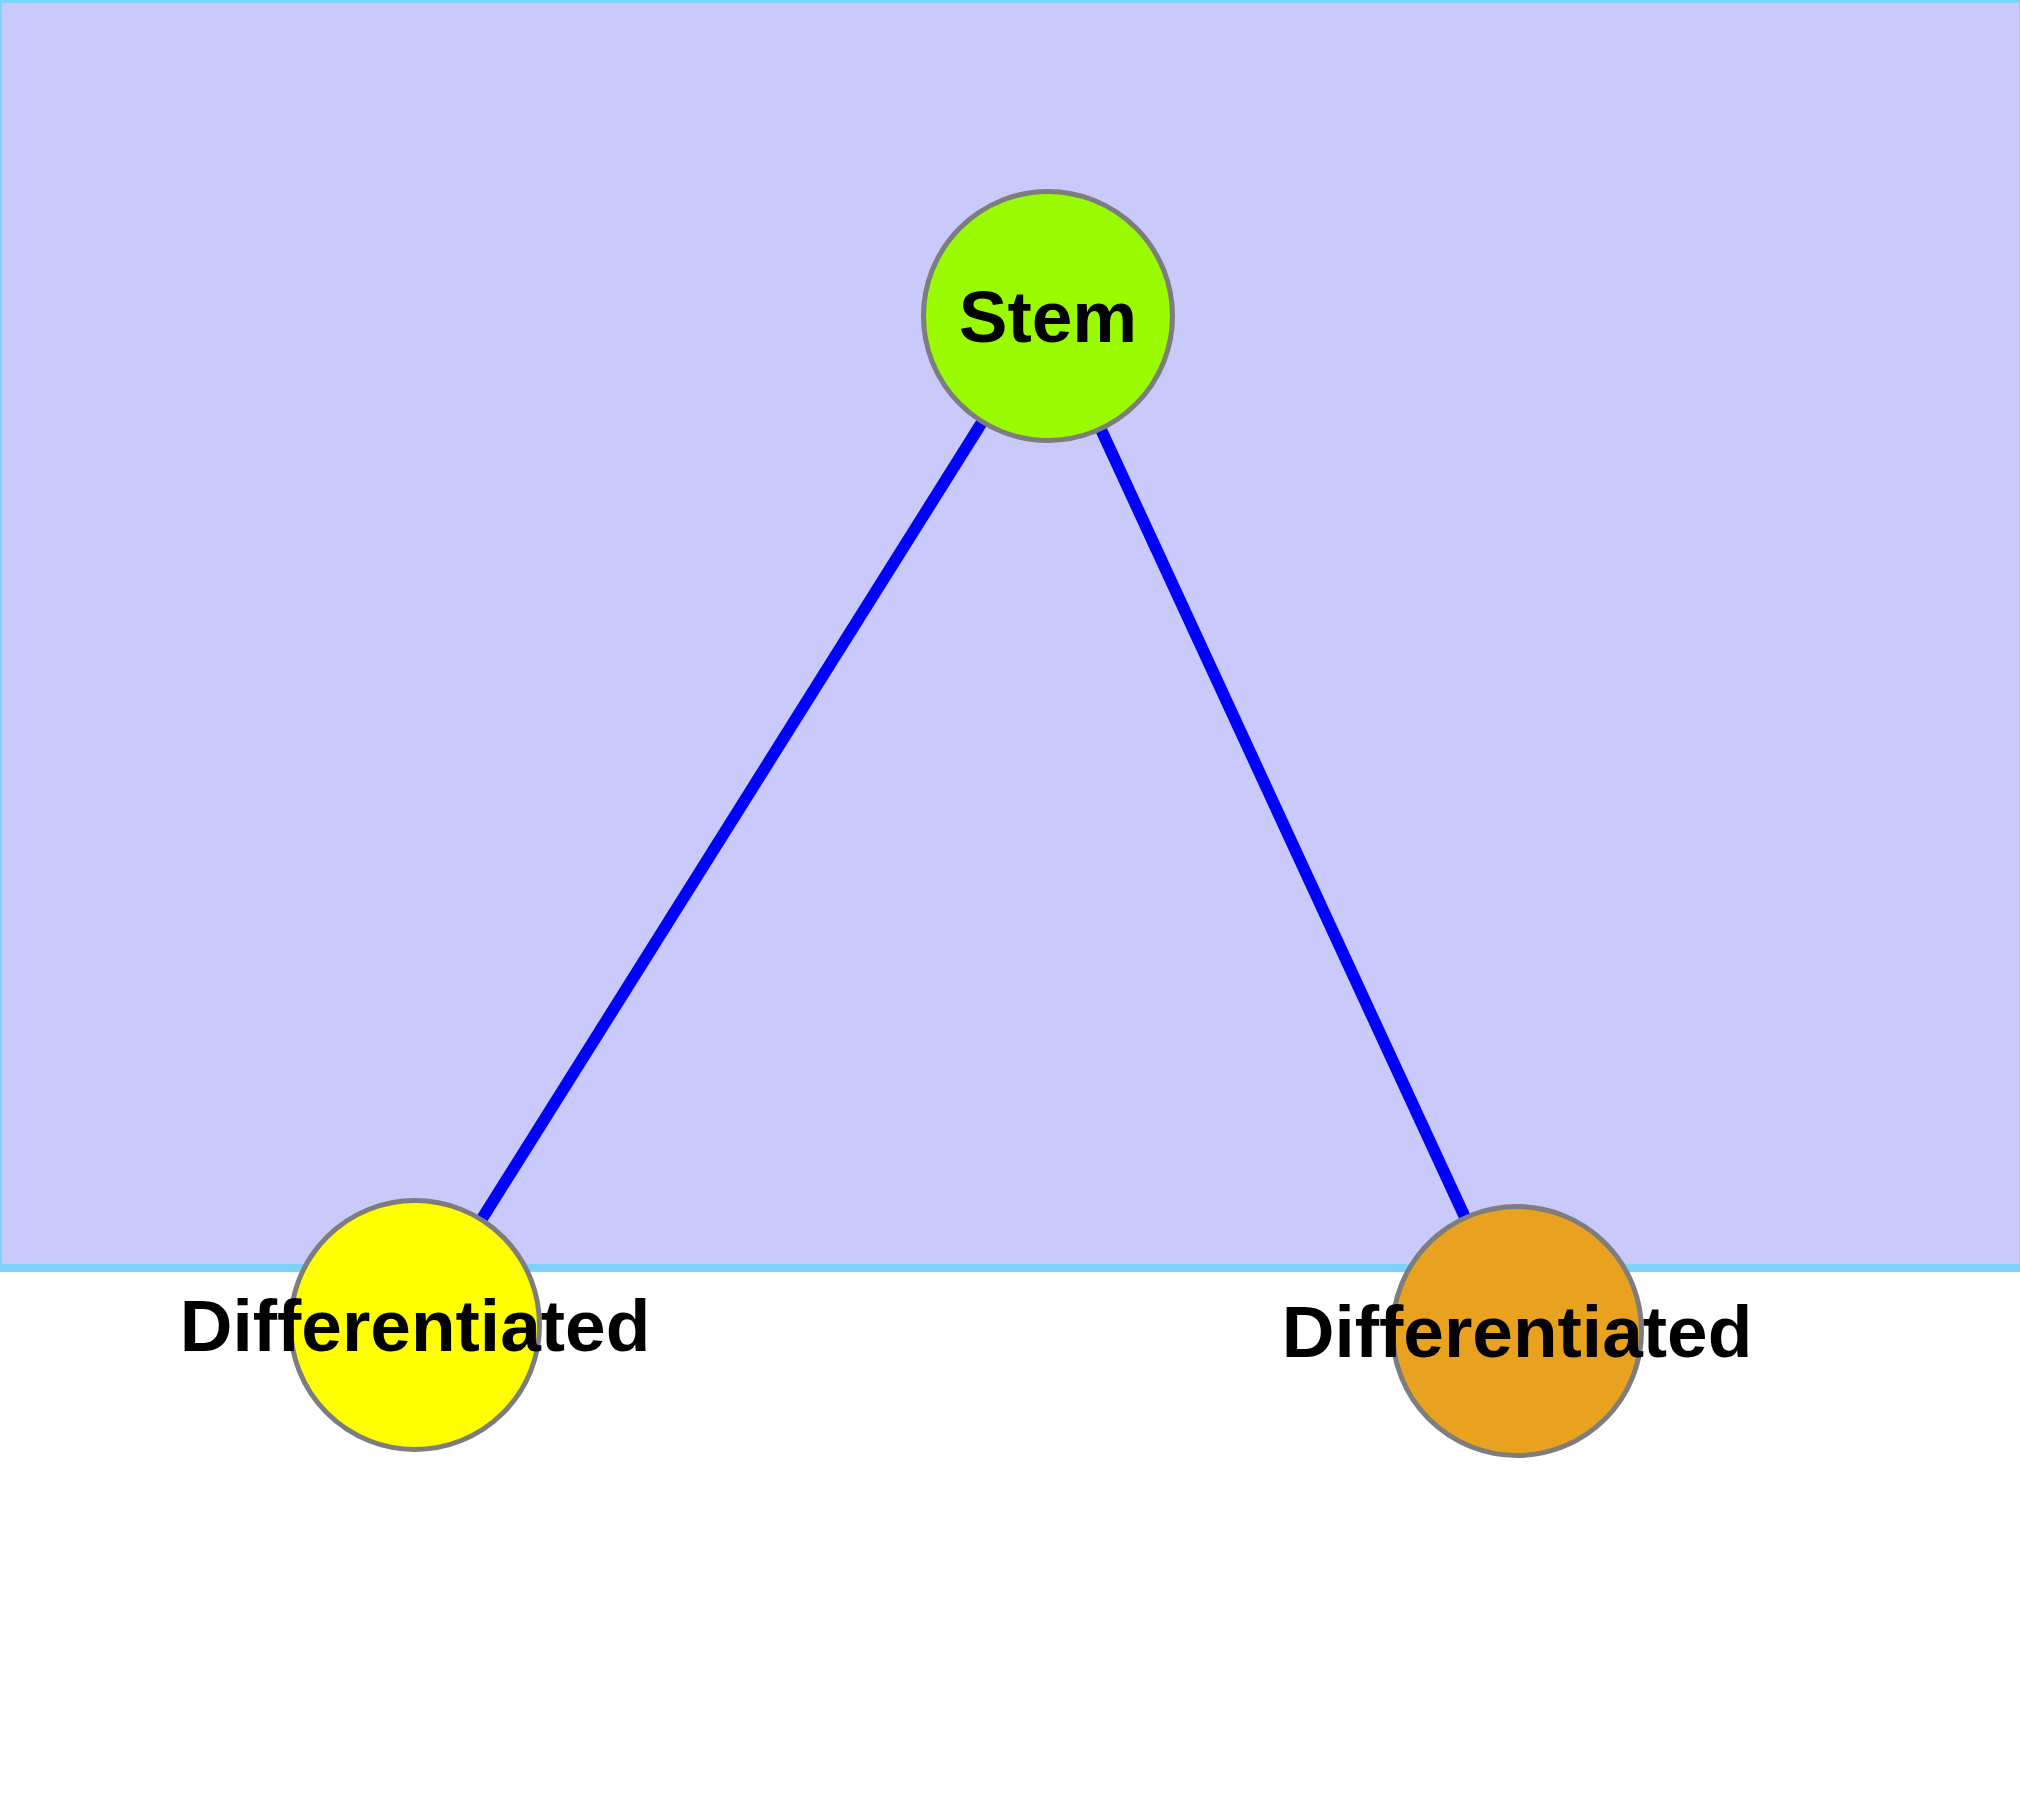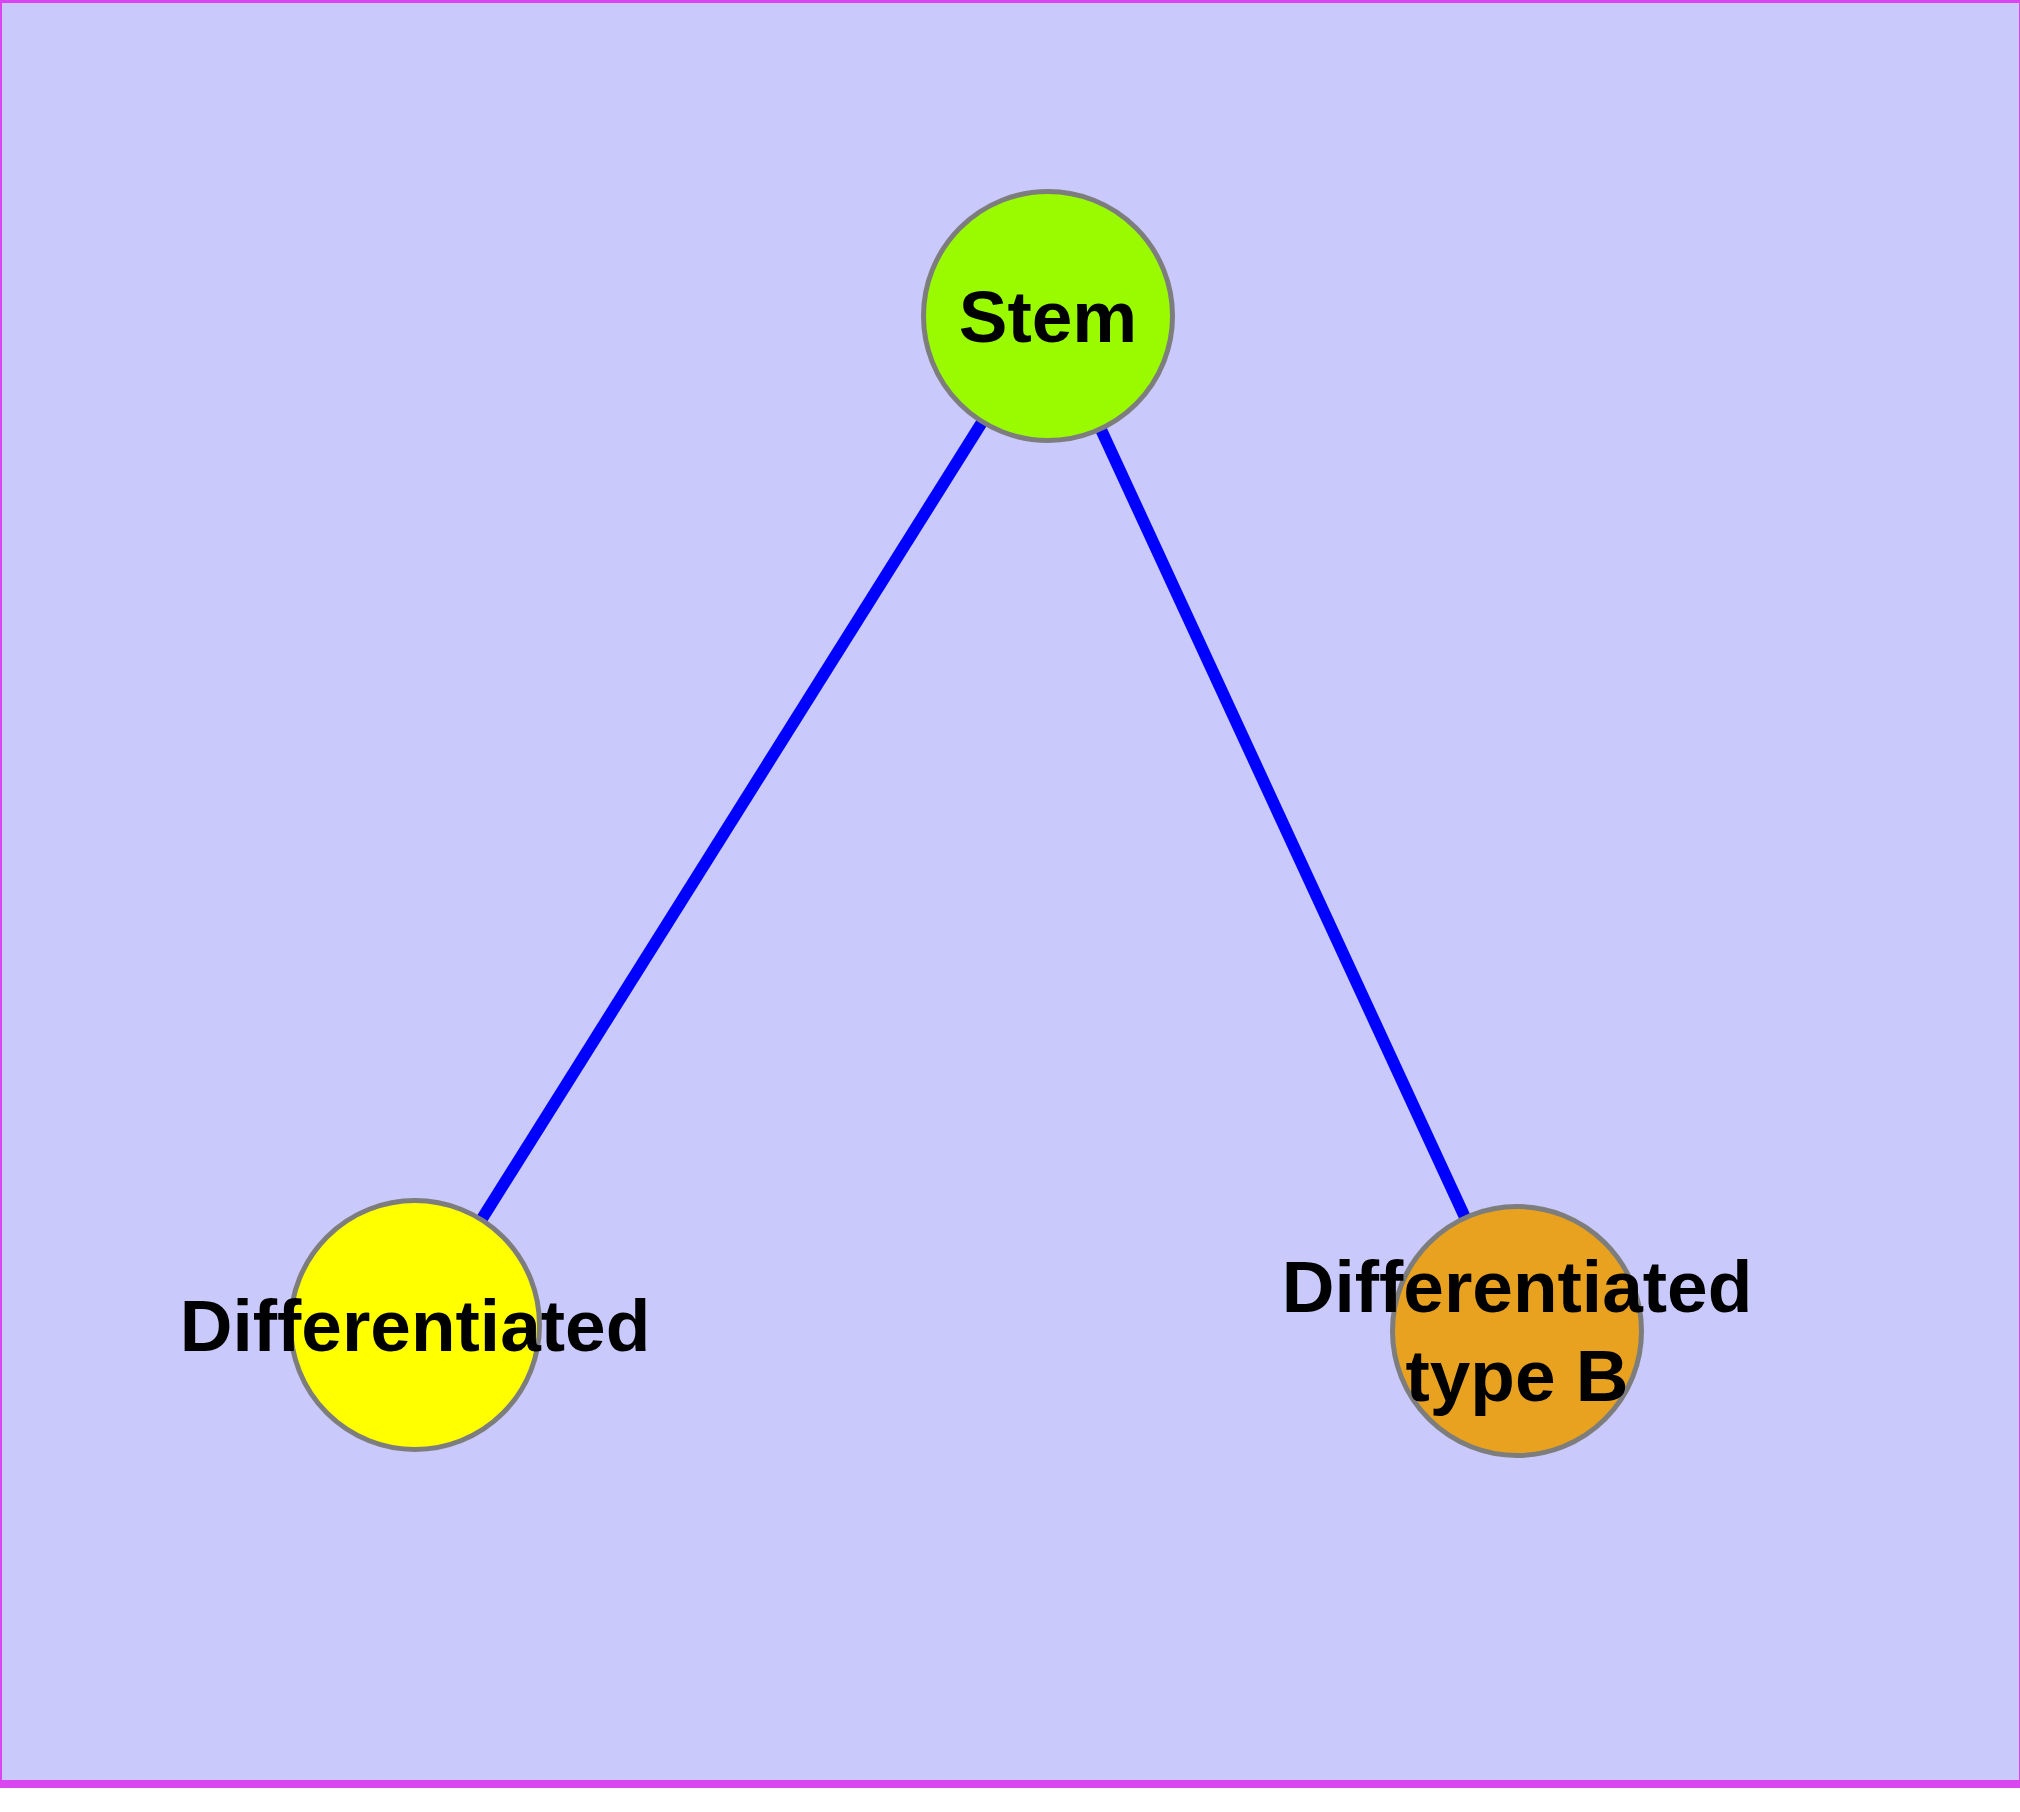--- a/index.html
+++ b/index.html
@@ -7,22 +7,22 @@
     padding: 0;
     width: 2021px;
     height: 1812px;
     overflow: hidden;
     font-family: "Liberation Sans", sans-serif;
   }
   .page {
     position: absolute;
     left: 0; top: 0;
     width: 2021px;
-    height: 1788px;
-    background: #d946ef;
+    height: 1272px;
+    background: #7dd3fc;
   }
   .canvas {
     position: absolute;
     left: 1.7px;
     right: 1.7px;
     top: 3.4px;
     bottom: 7.6px;
     background: #C9C9FB;
   }
   #edge-layer {
@@ -72,16 +72,15 @@
   <div class="node-label" style="left: 1048px; top: 316px; color: rgb(0, 0, 0);">
     <span class="label-line">Stem</span>
   </div>
 
   <div class="node-label" style="left: 415px; top: 1325px; color: rgb(0, 0, 0);">
     <span class="label-line">Differentiated</span>
   </div>
 
   <div class="node-label" style="left: 1517px; top: 1331px; color: rgb(0, 0, 0);">
     <span class="label-line">Differentiated</span>
-    <span class="label-line">type B</span>
   </div>
 </div>
 
 
 </body></html>

